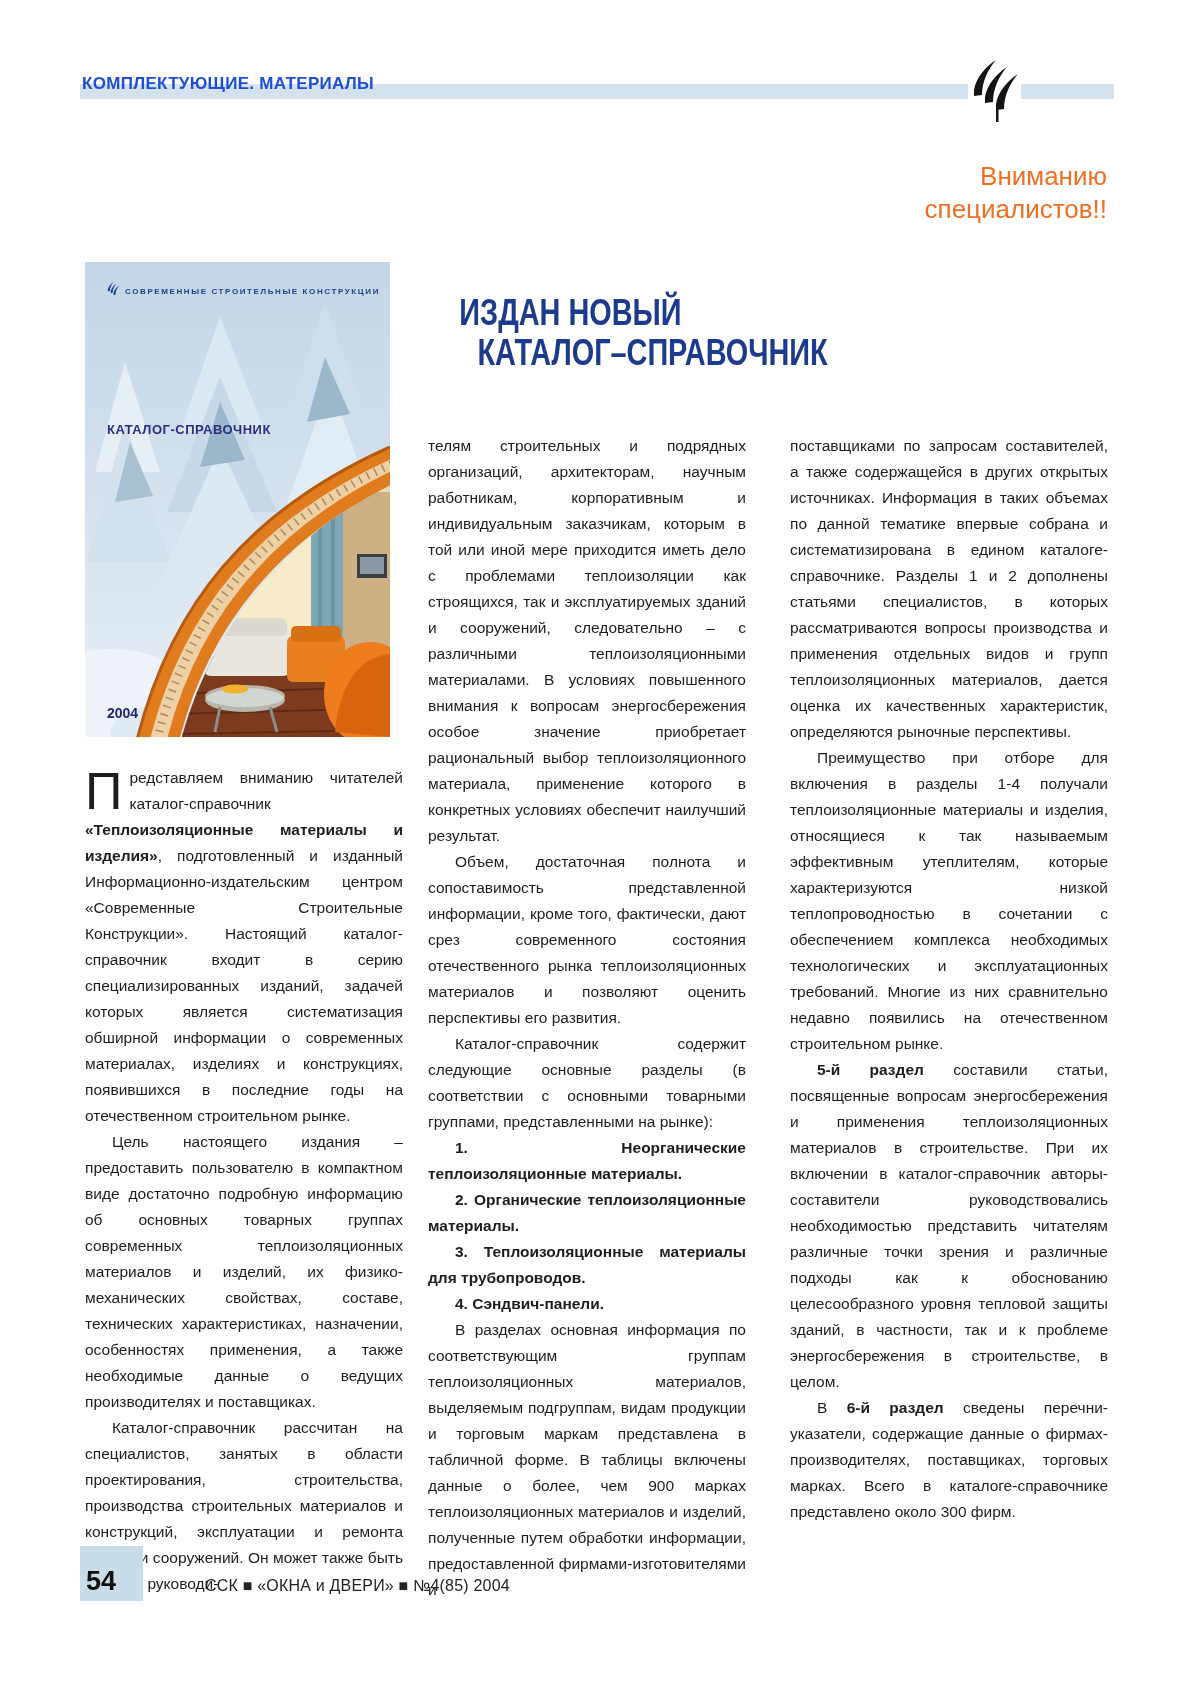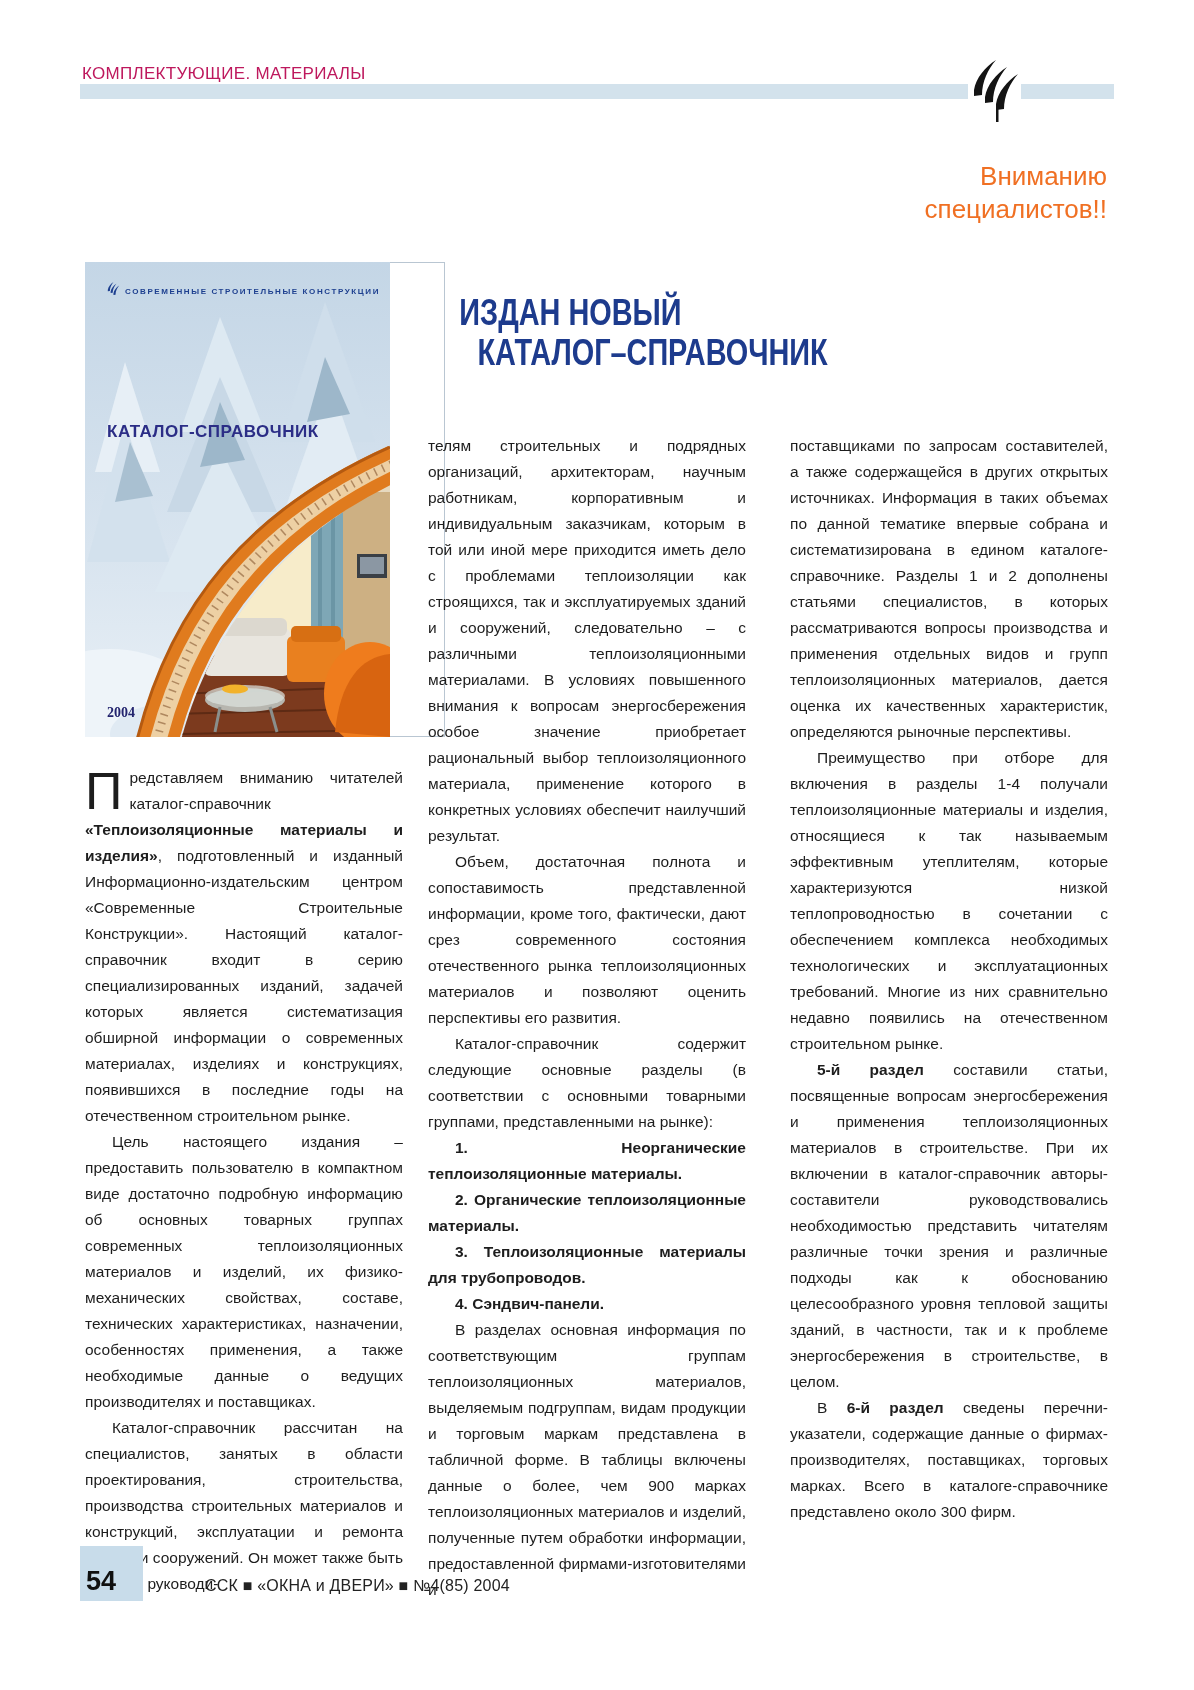--- a/index.html
+++ b/index.html
@@ -5,50 +5,50 @@
   html,body{margin:0;padding:0;}
   body{
     width:1194px;height:1690px;position:relative;background:#ffffff;
     font-family:"Liberation Sans",sans-serif;color:#1c1c1c;overflow:hidden;
   }
   
   .band{position:absolute;height:15px;background:#d3e2ec;top:84px;}
   .band-a{left:80px;width:888px;}
   .band-b{left:1021px;width:93px;}
   .section-title{
-    position:absolute;left:82px;top:64px;font-size:17px;font-weight:normal;
-    letter-spacing:.3px;color:#be185d;white-space:nowrap;
+    position:absolute;left:82px;top:74px;font-size:17px;font-weight:bold;
+    letter-spacing:.3px;color:#1d4ed8;white-space:nowrap;
   }
   .header-logo{position:absolute;left:972px;top:60px;}
   
   .notice{
     position:absolute;right:87px;top:160px;text-align:right;
     color:#f07023;font-weight:normal;font-size:26px;line-height:33px;white-space:nowrap;
   }
   
   .article-title{
     position:absolute;left:428px;top:293px;width:505px;
     color:#1d3b8d;font-weight:bold;font-size:37px;line-height:40px;white-space:nowrap;
   }
   .article-title .tline{display:inline-block;transform:scaleX(.78);transform-origin:center;}
   
-  .cover{position:absolute;left:85px;top:262px;width:360px;height:475px;box-shadow:0 0 0 1px #b9c6d2 inset;}
+  .cover{position:absolute;left:85px;top:262px;width:305px;height:475px;box-shadow:0 0 0 1px #b9c6d2 inset;}
   .cover svg.art{position:absolute;left:0;top:0;}
   .cover .series{
     position:absolute;left:40px;top:25px;font-size:8px;font-weight:bold;
     letter-spacing:1.6px;color:#1d3f8f;white-space:nowrap;
   }
   .cover .series-logo{position:absolute;left:22px;top:20px;}
   .cover-title{position:absolute;left:18px;top:36px;color:#e8791c;font-weight:bold;
     text-shadow:1px 1px 0 #5a3a17;line-height:32px;}
   .cover-title .big{font-size:26px;display:inline-block;transform:scaleX(.93);transform-origin:left;white-space:nowrap;}
   .cover-title .small-i{font-size:14px;line-height:14px;display:block;margin:-2px 0 0 2px;}
-  .cover-subtitle{position:absolute;left:22px;top:160px;font-size:17px;font-weight:bold;
+  .cover-subtitle{position:absolute;left:22px;top:160px;font-size:13px;font-weight:bold;
     letter-spacing:.5px;color:#2b2d86;white-space:nowrap;}
-  .cover-year{position:absolute;left:22px;top:443px;font-size:14px;font-weight:bold;color:#23246e;font-family:Liberation Serif, serif;}
+  .cover-year{position:absolute;left:22px;top:443px;font-size:14px;font-weight:bold;color:#23246e;}
   
   .text-column{position:absolute;width:318px;}
   .col-left{left:85px;top:765px;}
   .col-mid{left:428px;top:433px;}
   .col-right{left:790px;top:433px;}
   .para{margin:0;text-align:justify;font-size:15.5px;line-height:26px;color:#1d1d1d;}
   .para.indent{text-indent:27px;}
   .para.pbold{font-weight:bold;}
   .dropcap{float:left;font-size:52px;line-height:44px;font-weight:400;margin:4px 7px 0 0;color:#1d1d1d;}
   

